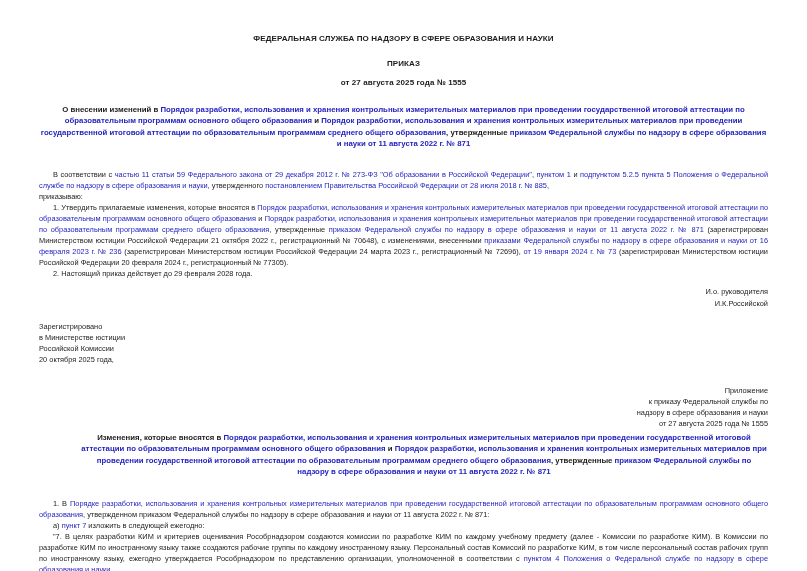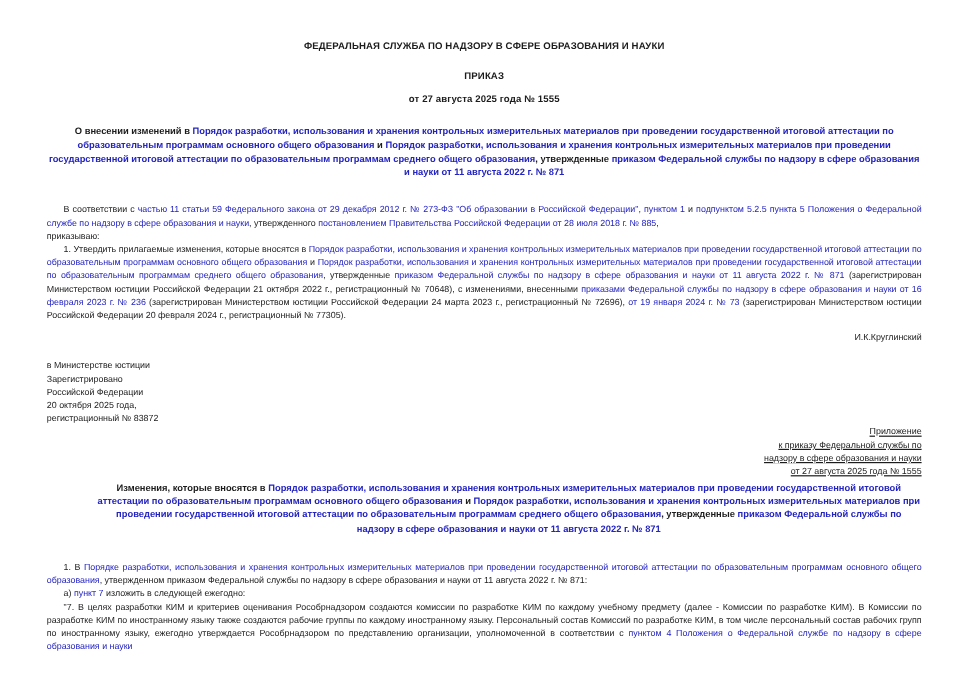--- a/index.html
+++ b/index.html
@@ -16,51 +16,52 @@
   .bold   { font-weight: bold; }
   .hdr    { font-size: 8px; line-height: 11px; letter-spacing: 0.1px; }
   .doc-type { margin-top: 14px; }
   .doc-date { margin-top: 8px; }
   .title  { font-size: 7.8px; line-height: 11.3px; margin-top: 16px; }
   .body-p { font-size: 7.4px; line-height: 11px; text-align: justify; margin: 0; }
   .indent { text-indent: 14px; }
   .preamble { margin-top: 20px; }
   .sig-block { margin-top: 7px; font-size: 7.4px; line-height: 11.5px; }
   .reg-block { margin-top: 12px; font-size: 7.4px; line-height: 11px; }
-  .annex-ref { margin-top: 0; font-size: 7.4px; line-height: 11px; text-decoration: underline; }
+  .annex-ref { margin-top: 20px; font-size: 7.4px; line-height: 11px; }
   .annex-heading { margin-top: 3px; margin-left: 41px; }
   .annex-p1 { margin-top: 21px; }
   .link { }
 </style>
 </head>
 <body>
 
 <div class="page">
 
   <div class="center bold hdr">ФЕДЕРАЛЬНАЯ СЛУЖБА ПО НАДЗОРУ В СФЕРЕ ОБРАЗОВАНИЯ И НАУКИ</div>
   <div class="center bold hdr doc-type">ПРИКАЗ</div>
   <div class="center bold hdr doc-date">от 27 августа 2025 года № 1555</div>
 
   <div class="center bold title"><span class="plain">О внесении изменений в </span><span class="link" style="color: rgb(36, 36, 192);">Порядок разработки, использования и хранения контрольных измерительных материалов при проведении государственной итоговой аттестации по образовательным программам основного общего образования</span><span class="plain"> и </span><span class="link" style="color: rgb(36, 36, 192);">Порядок разработки, использования и хранения контрольных измерительных материалов при проведении государственной итоговой аттестации по образовательным программам среднего общего образования</span><span class="plain">, утвержденные </span><span class="link" style="color: rgb(36, 36, 192);">приказом Федеральной службы по надзору в сфере образования и науки от 11 августа 2022 г. № 871</span></div>
 
   <p class="body-p indent preamble"><span class="plain">В соответствии с </span><span class="link" style="color: rgb(36, 36, 192);">частью 11 статьи 59 Федерального закона от 29 декабря 2012 г. № 273-ФЗ "Об образовании в Российской Федерации"</span><span class="plain">, </span><span class="link" style="color: rgb(36, 36, 192);">пунктом 1</span><span class="plain"> и </span><span class="link" style="color: rgb(36, 36, 192);">подпунктом 5.2.5 пункта 5 Положения о Федеральной службе по надзору в сфере образования и науки</span><span class="plain">, утвержденного </span><span class="link" style="color: rgb(36, 36, 192);">постановлением Правительства Российской Федерации от 28 июля 2018 г. № 885</span><span class="plain">,</span></p>
   <div class="body-p">приказываю:</div>
 
   <p class="body-p indent"><span class="plain">1. Утвердить прилагаемые изменения, которые вносятся в </span><span class="link" style="color: rgb(36, 36, 192);">Порядок разработки, использования и хранения контрольных измерительных материалов при проведении государственной итоговой аттестации по образовательным программам основного общего образования</span><span class="plain"> и </span><span class="link" style="color: rgb(36, 36, 192);">Порядок разработки, использования и хранения контрольных измерительных материалов при проведении государственной итоговой аттестации по образовательным программам среднего общего образования</span><span class="plain">, утвержденные </span><span class="link" style="color: rgb(36, 36, 192);">приказом Федеральной службы по надзору в сфере образования и науки от 11 августа 2022 г. № 871</span><span class="plain"> (зарегистрирован Министерством юстиции Российской Федерации 21 октября 2022 г., регистрационный № 70648), с изменениями, внесенными </span><span class="link" style="color: rgb(36, 36, 192);">приказами Федеральной службы по надзору в сфере образования и науки от 16 февраля 2023 г. № 236</span><span class="plain"> (зарегистрирован Министерством юстиции Российской Федерации 24 марта 2023 г., регистрационный № 72696), </span><span class="link" style="color: rgb(36, 36, 192);">от 19 января 2024 г. № 73</span><span class="plain"> (зарегистрирован Министерством юстиции Российской Федерации 20 февраля 2024 г., регистрационный № 77305).</span></p>
+  <p class="body-p indent"><span class="plain">2. Настоящий приказ действует до 29 февраля 2028 года.</span></p>
 
   <div class="right sig-block">
-    <div>И.К.Круглинский</div>
+    <div>И.о. руководителя</div>
+    <div>И.К.Российской</div>
   </div>
 
   <div class="reg-block">
+      <div>Зарегистрировано</div>
       <div>в Министерстве юстиции</div>
-      <div>Зарегистрировано</div>
-      <div>Российской Федерации</div>
+      <div>Российской Комиссии</div>
       <div>20 октября 2025 года,</div>
-      <div>регистрационный № 83872</div>
     </div>
 
   <div class="right annex-ref">
       <div>Приложение</div>
       <div>к приказу Федеральной службы по</div>
       <div>надзору в сфере образования и науки</div>
       <div>от 27 августа 2025 года № 1555</div>
     </div>
 
   <div class="center bold title annex-heading"><span class="plain">Изменения, которые вносятся в </span><span class="link" style="color: rgb(36, 36, 192);">Порядок разработки, использования и хранения контрольных измерительных материалов при проведении государственной итоговой аттестации по образовательным программам основного общего образования</span><span class="plain"> и </span><span class="link" style="color: rgb(36, 36, 192);">Порядок разработки, использования и хранения контрольных измерительных материалов при проведении государственной итоговой аттестации по образовательным программам среднего общего образования</span><span class="plain">, утвержденные </span><span class="link" style="color: rgb(36, 36, 192);">приказом Федеральной службы по надзору в сфере образования и науки от 11 августа 2022 г. № 871</span></div>

